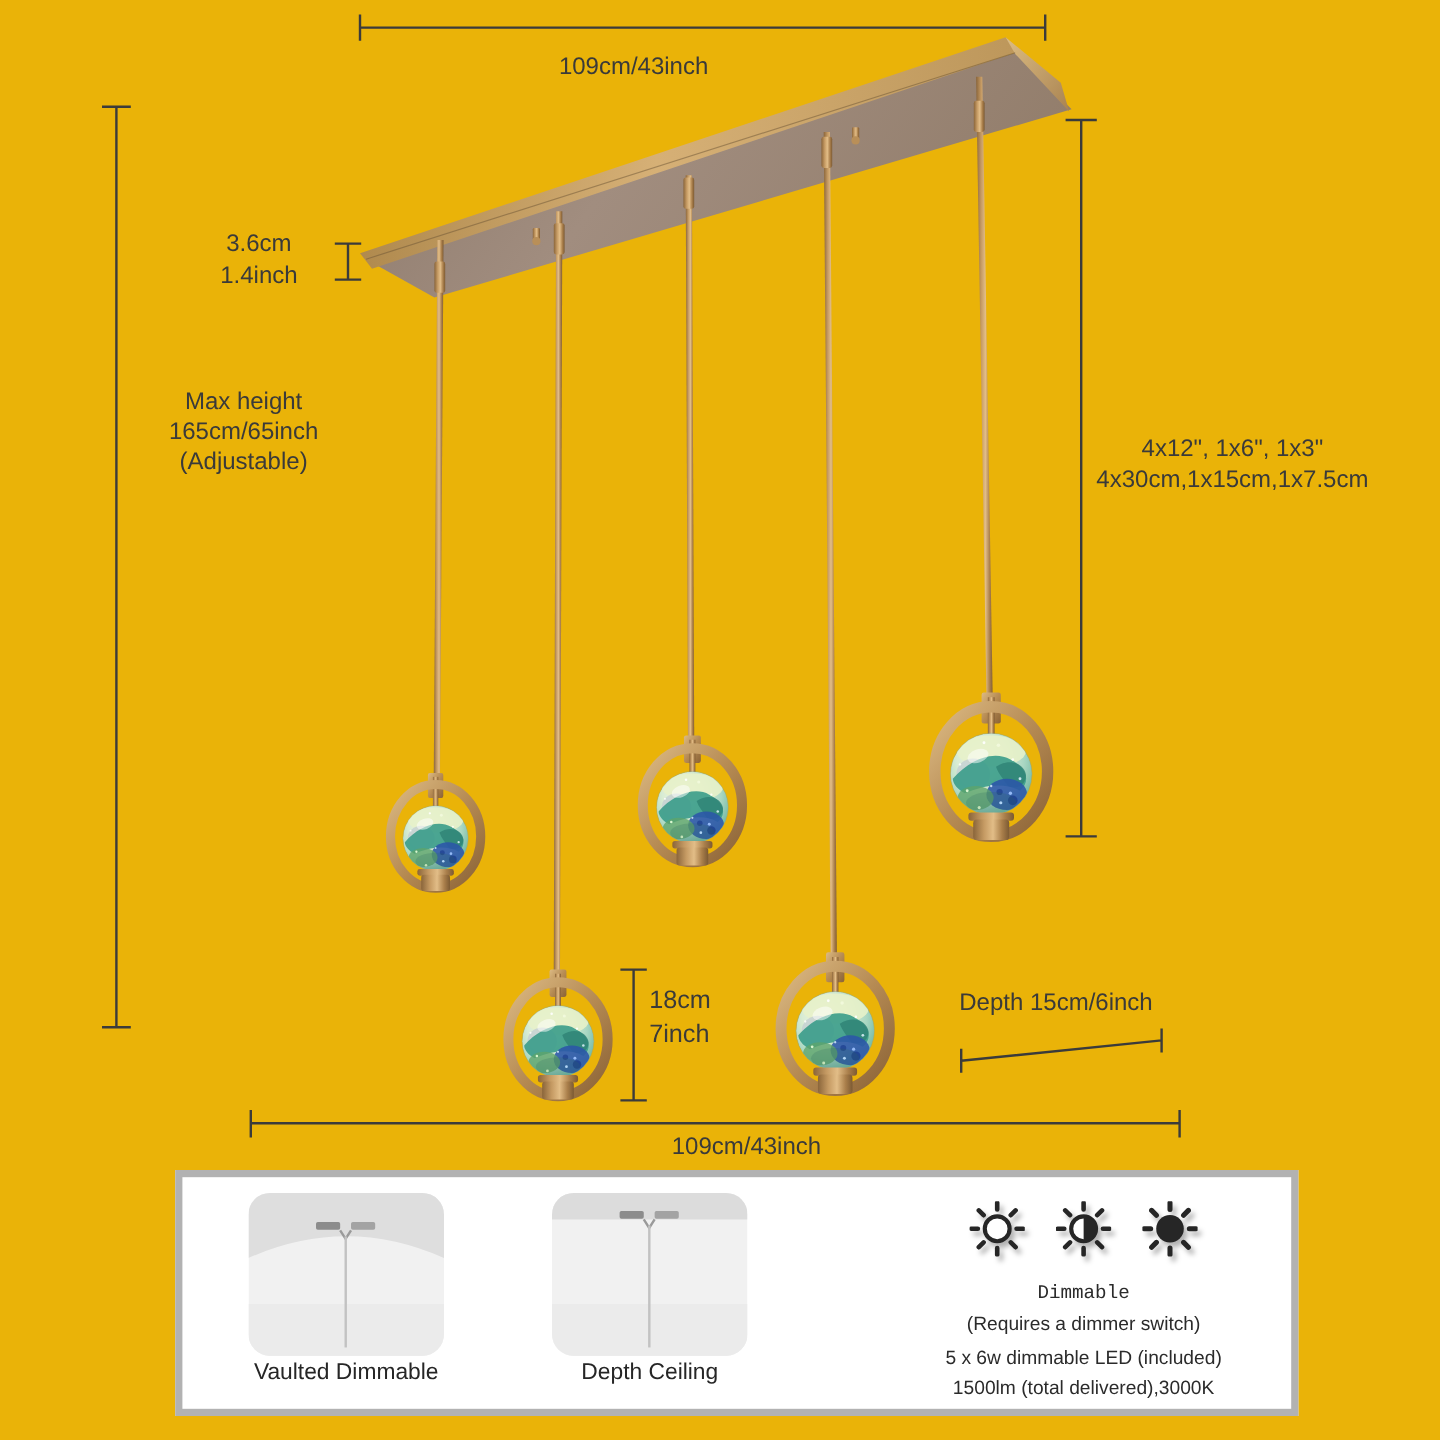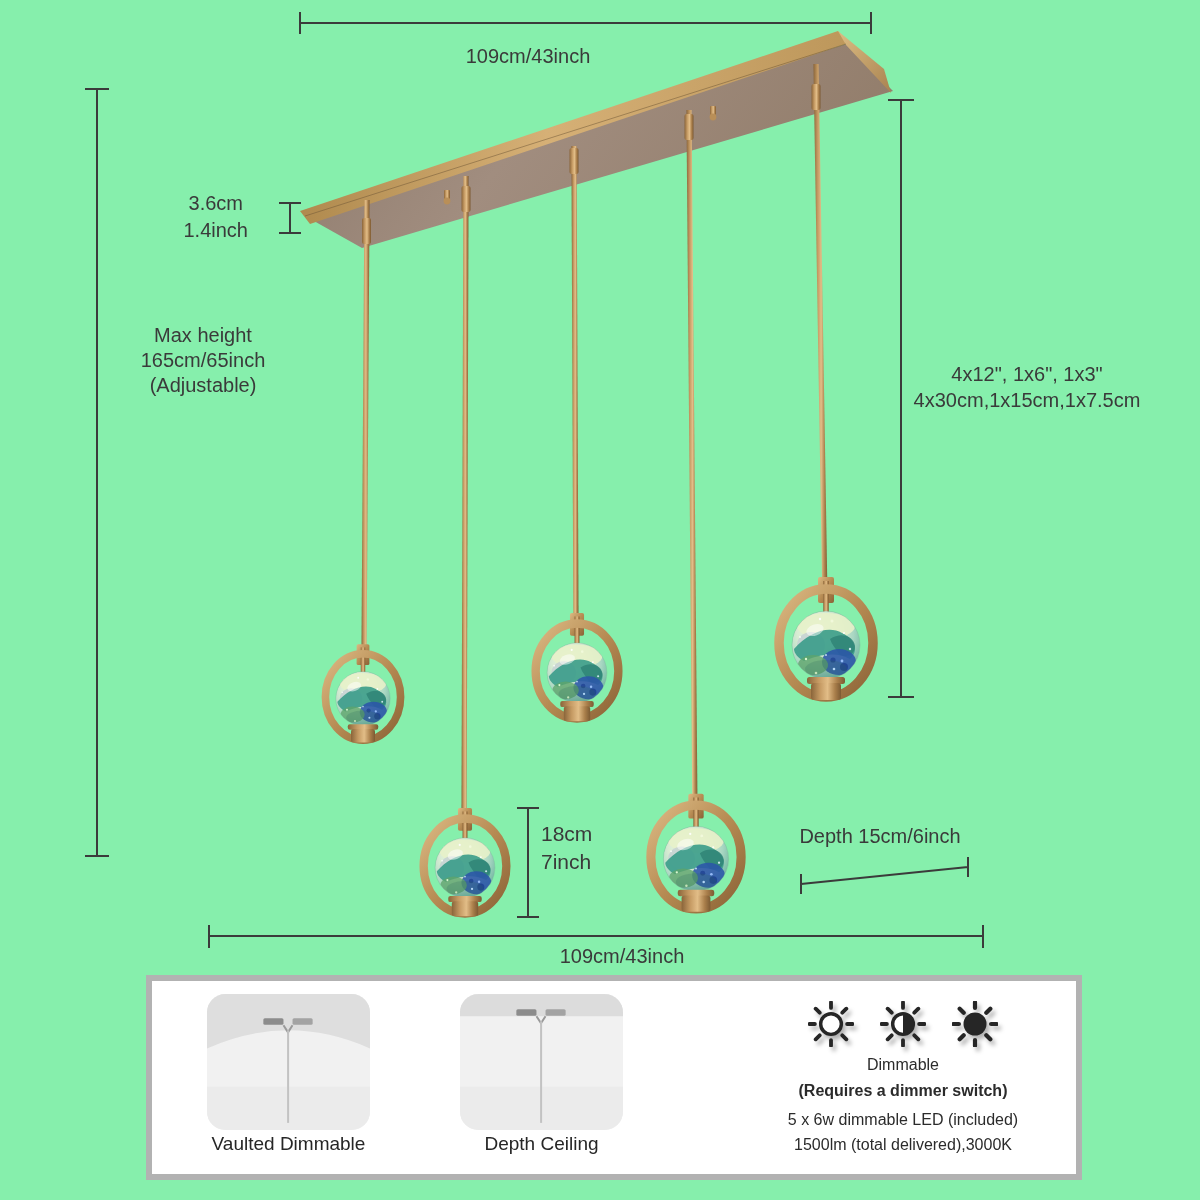--- a/index.html
+++ b/index.html
@@ -1,16 +1,16 @@
 <!DOCTYPE html>
 <html><head>
 <meta charset="utf-8">
 <style>
   html,body{margin:0;padding:0;background:#ffffff;}
-  .stage{position:relative;width:1200px;height:1200px;background:#86efac;overflow:hidden;
+  .stage{position:relative;width:1200px;height:1200px;background:#eab308;overflow:hidden;
          font-family:"Liberation Sans", sans-serif;}
   .art{position:absolute;left:0;top:0;}
   .dim-label{position:absolute;color:#3a3a3a;font-size:20px;line-height:25px;white-space:nowrap;}
   .center{transform:translateX(-50%);text-align:center;}
   .right{text-align:center;}
   #lbl-top{left:528px;top:44px;}
   #lbl-thickness{right:952px;top:190px;line-height:27px;}
   #lbl-maxheight{left:203px;top:323px;}
   #lbl-rods{left:1027px;top:361px;line-height:26px;}
   #lbl-pendant{left:541px;top:820px;line-height:28px;font-size:21px;}
@@ -23,22 +23,22 @@
   #card-vaulted{left:55px;}
   #card-flat{left:308px;}
   .card-label{position:absolute;top:152px;width:163px;text-align:center;
               font-size:19px;color:#262626;}
   #lbl-vaulted{left:55px;}
   #lbl-flat{left:308px;}
   .spec-block{position:absolute;left:591px;top:20px;width:320px;text-align:center;color:#2b2b2b;}
   .suns{display:flex;justify-content:center;gap:26px;height:48px;}
   .suns svg{filter:drop-shadow(3px 4px 2px rgba(0,0,0,0.30));}
   .spec-line{font-size:16px;color:#2b2b2b;white-space:nowrap;}
-  #spec-dimmable{margin-top:7px;}
-  #spec-dimmer{margin-top:8px;font-weight:bold;}
+  #spec-dimmable{margin-top:20px;font-family:Liberation Mono, monospace;}
+  #spec-dimmer{margin-top:8px;}
   #spec-led{margin-top:11px;}
   #spec-lumen{margin-top:7px;}
 </style>
 </head>
 <body>
 
 <div class="stage">
 
   <svg class="art" width="1200" height="1200" viewBox="0 0 1200 1200">
     <defs>

